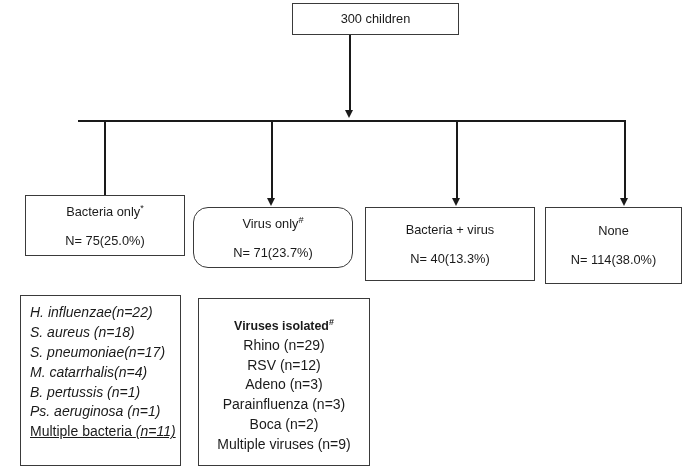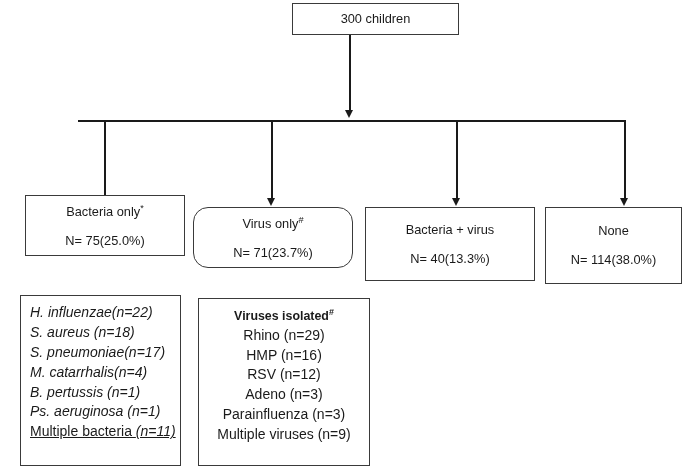--- a/index.html
+++ b/index.html
@@ -61,21 +61,21 @@
     align-items: flex-start;
     padding: 7px 0 0 9px;
   }
   #list-box-1 {
     left: 198px;
     top: 298px;
     width: 172px;
     height: 168px;
     justify-content: flex-start;
     align-items: stretch;
-    padding: 7px 0 0 0;
+    padding: 17px 0 0 0;
   }
   .list-heading {
     font-size: 12.4px;
     font-weight: bold;
     line-height: 1.42;
     white-space: nowrap;
   }
   .list-item {
     font-size: 14px;
     line-height: 1.42;
@@ -160,20 +160,20 @@
     <div class="list-item">S. pneumoniae(n=17)</div>
     <div class="list-item">M. catarrhalis(n=4)</div>
     <div class="list-item">B. pertussis (n=1)</div>
     <div class="list-item">Ps. aeruginosa (n=1)</div>
     <div class="list-item upright">Multiple bacteria <em>(n=11)</em></div>
   </div>
 
   <div class="box" id="list-box-1">
     <div class="list-heading"><span>Viruses isolated<sup>#</sup></span></div>
     <div class="list-item">Rhino (n=29)</div>
-    <div class="list-item">HMP (n=16)</div>
     <div class="list-item">RSV (n=12)</div>
     <div class="list-item">Adeno (n=3)</div>
     <div class="list-item">Parainfluenza (n=3)</div>
+    <div class="list-item">Boca (n=2)</div>
     <div class="list-item">Multiple viruses (n=9)</div>
   </div>
 
 </div>
 
 </body></html>

